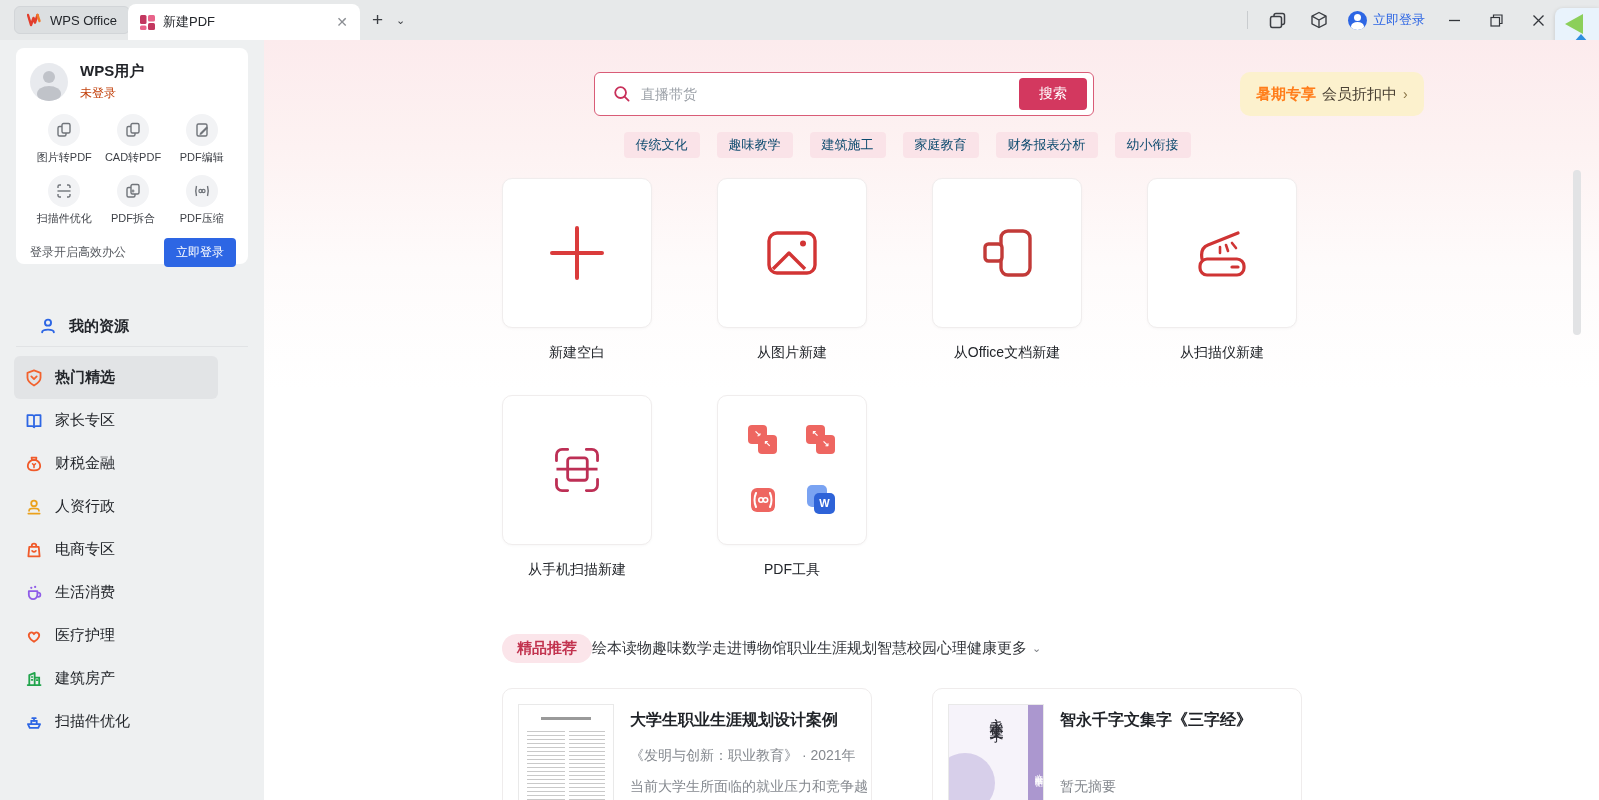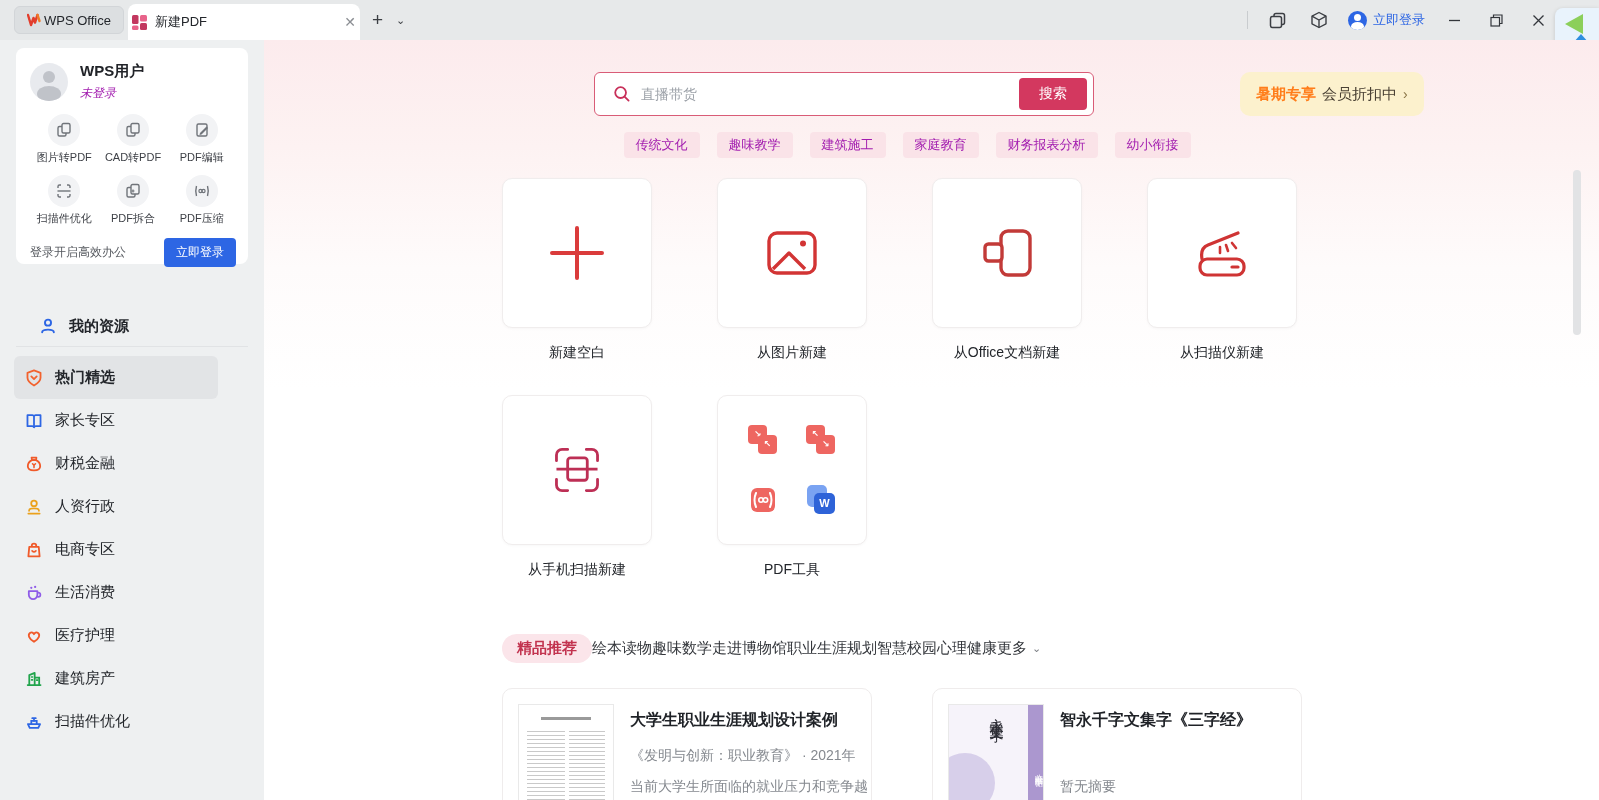--- a/index.html
+++ b/index.html
@@ -1,22 +1,22 @@
 <!DOCTYPE html>
 <html><head>
 <meta charset="utf-8">
 <style>
   * { margin:0; padding:0; box-sizing:border-box; }
   html,body { width:1599px; height:800px; overflow:hidden; }
   body { font-family:"Liberation Sans","DejaVu Sans",sans-serif; position:relative; background:#fff; color:#23262b; }
 
   
   .titlebar { position:absolute; left:0; top:0; width:1599px; height:40px; background:#e7e9ea; }
-  .home-tab { position:absolute; left:14px; top:6px; height:28px; padding:0 12px; background:#dcdfe1; border:1px solid #d2d5d8; border-radius:6px; display:flex; align-items:center; gap:1px; font-size:13px; color:#23262b; cursor:default; }
-  .doc-tab { position:absolute; left:128px; top:4px; width:232px; height:36px; background:#fff; border-radius:8px 8px 0 0; display:flex; align-items:center; padding:0 4px; gap:8px; font-size:13px; }
+  .home-tab { position:absolute; left:14px; top:6px; height:28px; padding:0 12px; background:#dcdfe1; border:1px solid #d2d5d8; border-radius:6px; display:flex; align-items:center; gap:7px; font-size:13px; color:#23262b; cursor:default; }
+  .doc-tab { position:absolute; left:128px; top:4px; width:232px; height:36px; background:#fff; border-radius:8px 8px 0 0; display:flex; align-items:center; padding:0 12px; gap:8px; font-size:13px; }
   .doc-tab .close-x { margin-left:auto; color:#8b8e93; font-size:14px; cursor:pointer; }
   .tab-plus { position:absolute; left:372px; top:10px; font-size:19px; color:#3c3f44; cursor:pointer; line-height:20px; }
   .tab-plus-chev { position:absolute; left:396px; top:14px; font-size:11px; color:#3c3f44; cursor:pointer; }
   .tb-right { position:absolute; right:48px; top:0; height:40px; display:flex; align-items:center; gap:16px; }
   .tb-divider { width:1px; height:18px; background:#c9cccf; }
   .tb-login { display:flex; align-items:center; gap:6px; color:#2d66e4; font-size:13px; cursor:pointer; }
   .tb-avatar { width:19px; height:19px; border-radius:50%; background:#2d66e4; position:relative; overflow:hidden; }
   .tb-avatar::before { content:""; position:absolute; left:6px; top:3px; width:7px; height:7px; border-radius:50%; background:#fff; }
   .tb-avatar::after { content:""; position:absolute; left:3px; top:11px; width:13px; height:9px; border-radius:50%; background:#fff; }
   .win-btn { color:#33363b; font-size:15px; cursor:pointer; display:flex; align-items:center; justify-content:center; width:26px; height:26px; }
@@ -25,21 +25,21 @@
   .fw-tri2 { position:absolute; left:18px; top:26px; width:0; height:0; border-left:8px solid transparent; border-right:8px solid transparent; border-bottom:9px solid #2f8fe0; }
 
   
   .sidebar { position:absolute; left:0; top:40px; width:264px; height:760px; background:#eef0f1; }
   .user-card { position:absolute; left:16px; top:8px; width:232px; height:216px; background:#fff; border-radius:8px; padding:14px 12px 12px 14px; }
   .uc-head { display:flex; gap:12px; align-items:center; }
   .uc-avatar { width:38px; height:38px; border-radius:50%; background:#e8eaee; position:relative; overflow:hidden; flex:0 0 38px; }
   .uc-avatar::before { content:""; position:absolute; left:13px; top:8px; width:12px; height:12px; border-radius:50%; background:#c0c3c9; }
   .uc-avatar::after { content:""; position:absolute; left:7px; top:23px; width:24px; height:16px; border-radius:50%; background:#c0c3c9; }
   .uc-name { font-size:15px; font-weight:bold; color:#212328; }
-  .uc-status { font-size:12px; color:#a21caf; margin-top:4px;font-style:italic; }
+  .uc-status { font-size:12px; color:#c2410c; margin-top:4px; }
   .uc-tools { display:grid; grid-template-columns:1fr 1fr 1fr; row-gap:10px; margin-top:12px; }
   .uc-tool { display:flex; flex-direction:column; align-items:center; gap:4px; cursor:pointer; }
   .uc-tool-ic { width:32px; height:32px; border-radius:50%; background:#f2f3f5; display:flex; align-items:center; justify-content:center; color:#70747a; }
   .uc-tool-lb { font-size:11px; color:#3c3f45; white-space:nowrap; }
   .uc-foot { display:flex; align-items:center; justify-content:space-between; margin-top:12px; }
   .uc-hint { font-size:12px; color:#55585e; }
   .uc-login-btn { background:#2d66e4; color:#fff; font-size:12px; padding:6px 12px; border-radius:4px; border:none; cursor:pointer; }
   .my-res { position:absolute; left:16px; top:252px; width:232px; height:44px; display:flex; align-items:flex-end; gap:11px; padding-left:22px; font-size:15px; font-weight:bold; cursor:pointer; }
   .sb-divider { position:absolute; left:16px; top:306px; width:232px; height:1px; background:#e1e3e5; }
   .nav-list { position:absolute; left:0; top:316px; width:232px; }
@@ -51,21 +51,21 @@
   .content { position:absolute; left:264px; top:40px; width:1335px; height:760px; background:linear-gradient(180deg,#fcebed 0%,#fdf2f2 14%,#fefbfb 30%,#ffffff 46%); }
   .search-box { position:absolute; left:330px; top:32px; width:500px; height:44px; background:#fff; border:1px solid #d95c77; border-radius:6px; display:flex; align-items:center; padding:0 6px 0 18px; gap:10px; }
   .search-input { flex:1; border:none; outline:none; font-size:14px; color:#23262b; background:transparent; font-family:inherit; }
   .search-input::placeholder { color:#9ca1a8; }
   .search-btn { background:#d3385f; color:#fff; border:none; border-radius:4px; height:32px; padding:0 20px; font-size:14px; cursor:pointer; font-family:inherit; }
   .promo { position:absolute; left:976px; top:32px; height:44px; padding:0 16px; background:#fcf1cd; border-radius:10px; display:flex; align-items:center; gap:6px; font-size:15px; cursor:pointer; }
   .promo-hl { font-weight:bold; color:#ff7d1a; }
   .promo-tx { color:#4a4134; }
   .promo-ch { color:#8a7546; font-size:14px; }
   .tags { position:absolute; left:330px; top:92px; width:626px; display:flex; justify-content:center; gap:17px; }
-  .tag { background:#fae3e8; color:#a21caf; font-size:13px; padding:4px 12px; border-radius:4px; cursor:pointer; white-space:nowrap; }
+  .tag { background:#fae3e8; color:#0c4a6e; font-size:13px; padding:4px 12px; border-radius:4px; cursor:pointer; white-space:nowrap; }
 
   .cards-row { position:absolute; left:238px; display:flex; gap:65px; }
   .row1 { top:138px; } .row2 { top:355px; }
   .create-card { width:150px; display:flex; flex-direction:column; align-items:center; cursor:pointer; }
   .cc-box { width:150px; height:150px; background:#fff; border:1px solid #f0eded; border-radius:10px; box-shadow:0 1px 3px rgba(0,0,0,.03); display:flex; align-items:center; justify-content:center; }
   .cc-label { margin-top:16px; font-size:14px; color:#23262b; }
   .pdf-tiles { display:grid; grid-template-columns:30px 30px; grid-template-rows:30px 30px; column-gap:28px; row-gap:30px; }
   .tile { position:relative; width:30px; height:30px; }
   .tile .sq { position:absolute; width:19px; height:19px; border-radius:4px; background:#ee6661; color:#fff; font-size:9px; line-height:19px; text-align:center; font-weight:bold; }
   .tile .sq.b1 { left:0; top:0; } .tile .sq.b2 { left:10px; top:10px; }

